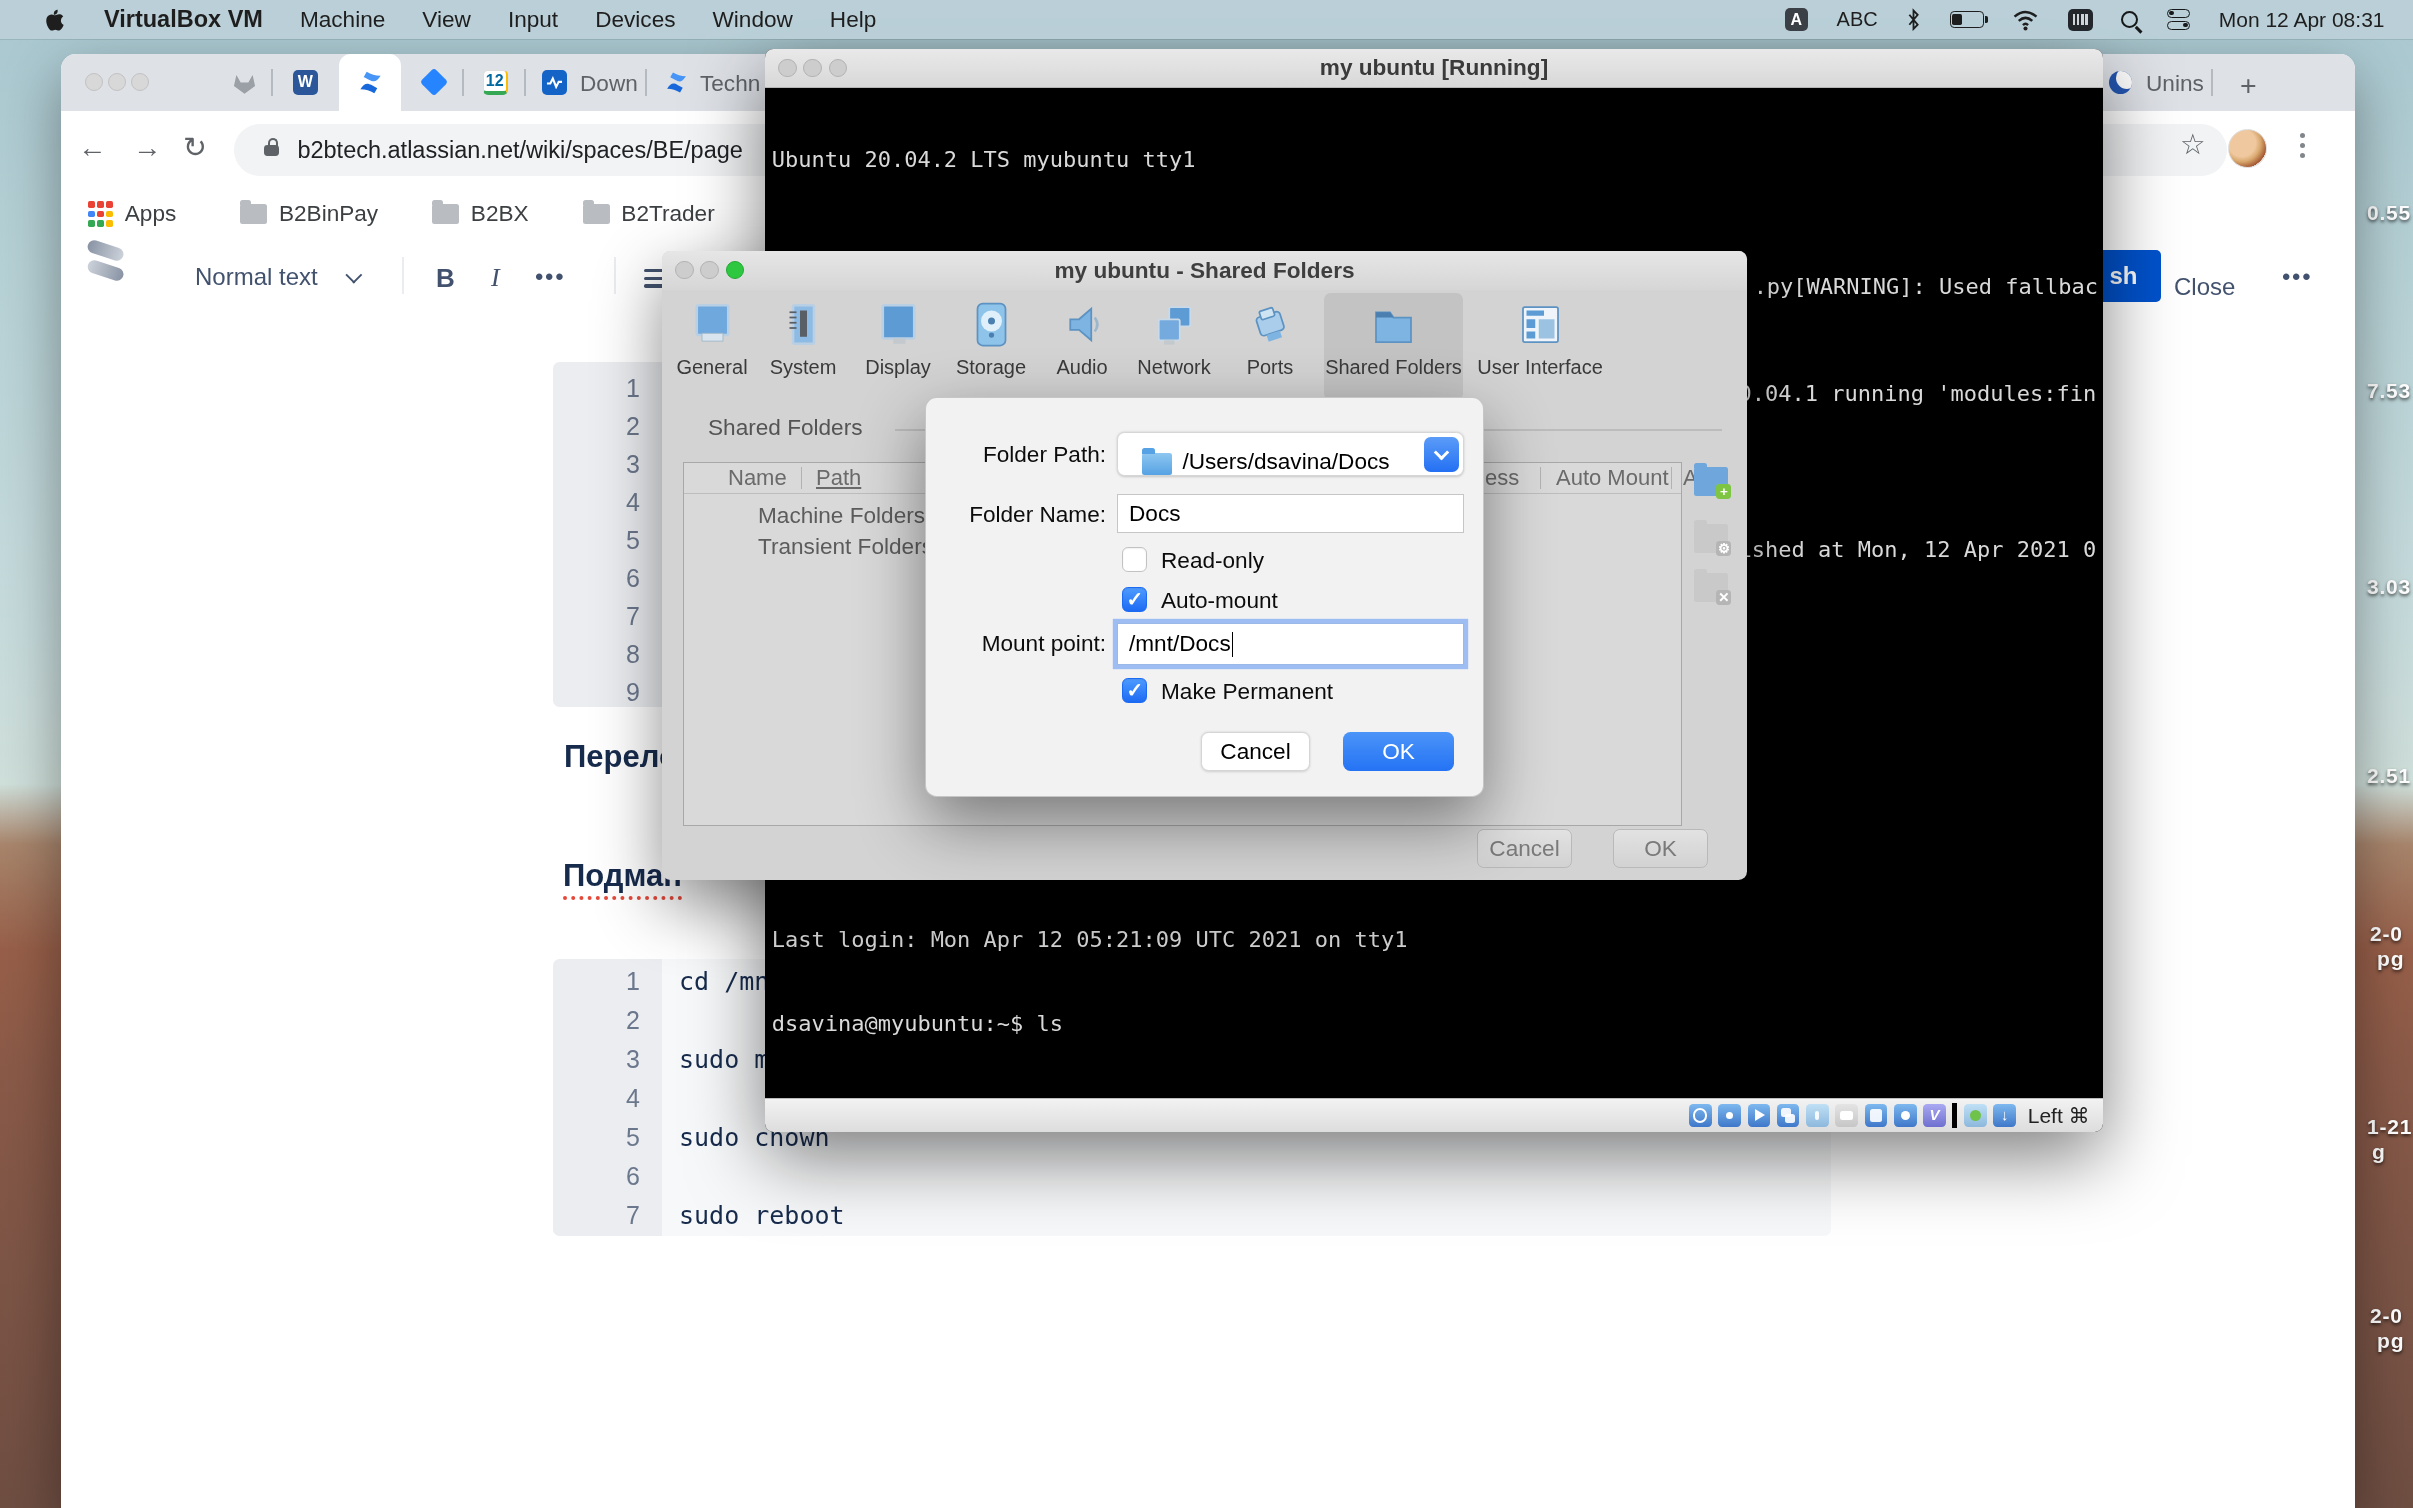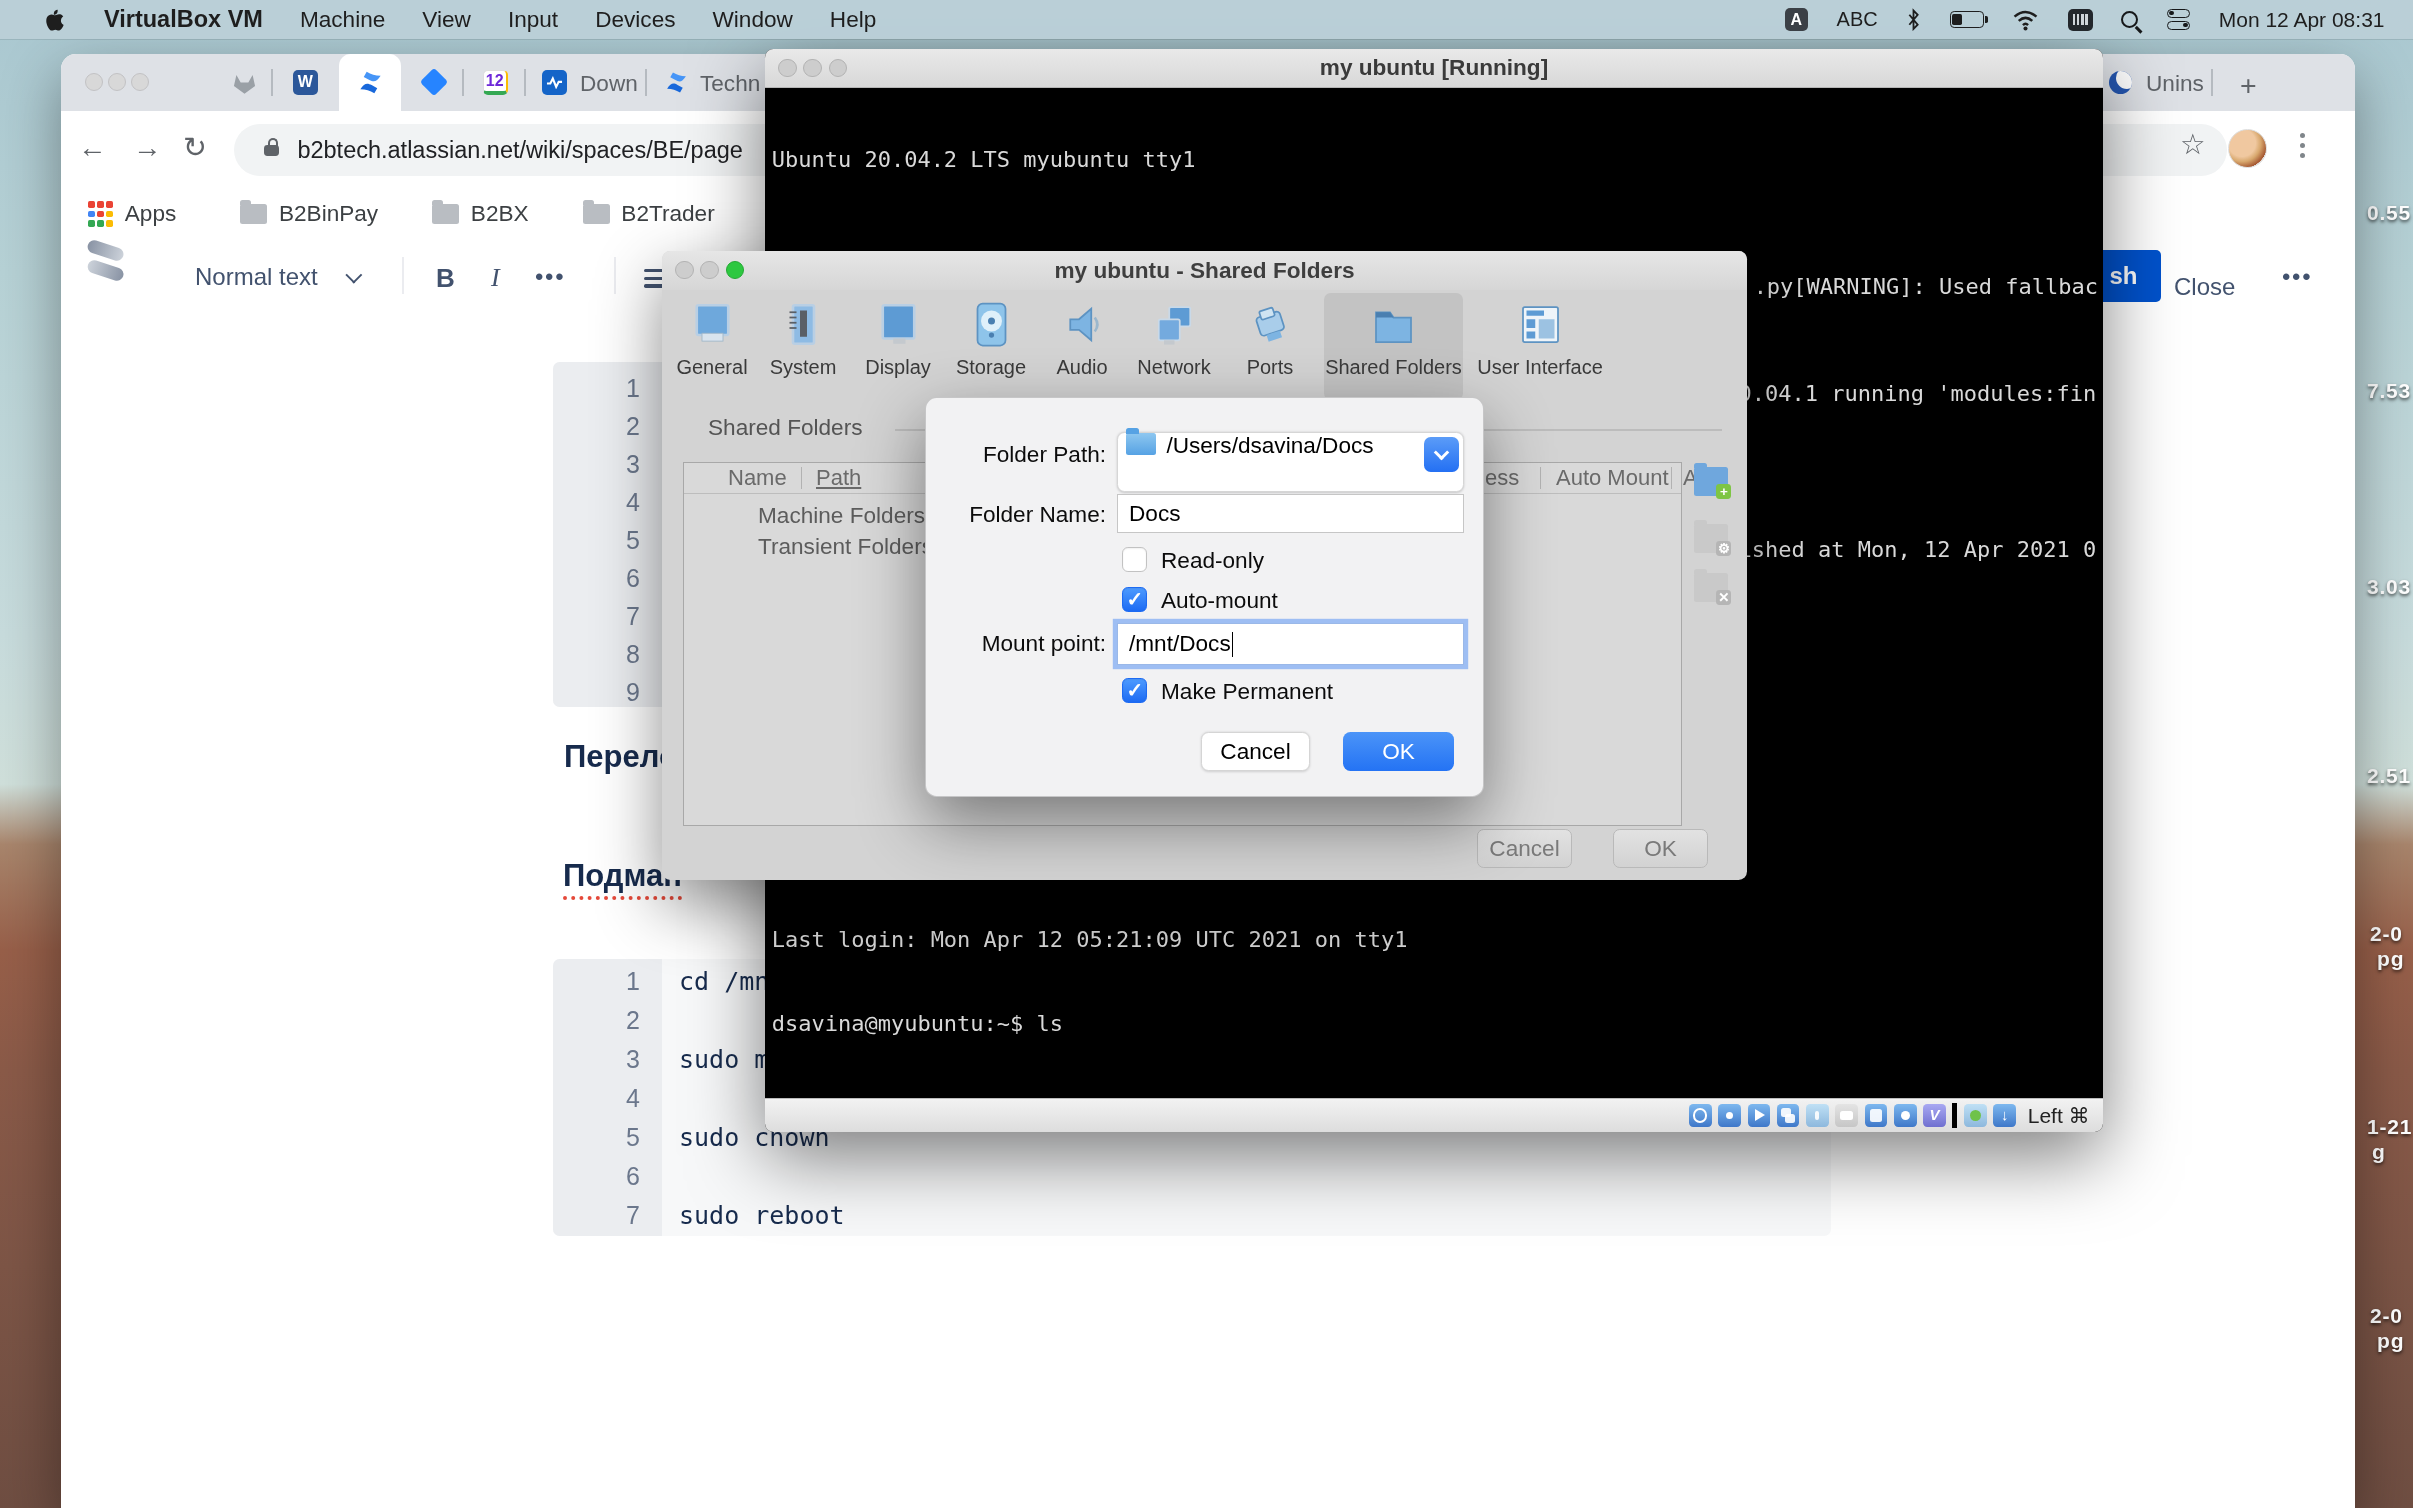--- a/index.html
+++ b/index.html
@@ -146,22 +146,22 @@
     display:flex; align-items:center; justify-content:center; }
   .badge.plus { background:#7ec544; }
   .badge.dim { background:#b5b5b5; }
   .set-btn { position:absolute; top:578px; width:95px; height:39px; background:linear-gradient(#e2e2e2,#d2d2d2);
     border:0.8px solid #b9b9b9; border-radius:6.7px; font-size:22.6px; color:#7a7a7a; display:flex; align-items:center; justify-content:center; }
 
   
   .dialog { position:absolute; left:925px; top:397px; width:559px; height:400px; z-index:30;
     background:#f2f2f3; border-radius:11.7px; border:0.8px solid rgba(0,0,0,.18); box-shadow:0 25px 67px rgba(0,0,0,.45); }
   .dlabel { position:absolute; width:159px; text-align:right; font-size:22.6px; color:#0c0c0c; }
-  .combo { position:absolute; left:191px; top:34px; width:347px; height:60px; background:#fff; border-radius:7.5px;
-    border:0.8px solid #d6d6d6; box-shadow:0 0.8px 2.5px rgba(0,0,0,.18); display:flex; align-items:flex-start; }
+  .combo { position:absolute; left:191px; top:34px; width:347px; height:44px; background:#fff; border-radius:7.5px;
+    border:0.8px solid #d6d6d6; box-shadow:0 0.8px 2.5px rgba(0,0,0,.18); display:flex; align-items:flex-end;padding-left:16px; }
   .dfolder { width:30px; height:22px; margin-left:8.4px; background:linear-gradient(#8ec7f0,#56a2e4); border-radius:2.5px; position:relative; }
   .dfolder::before { content:""; position:absolute; left:0; top:-5px; width:12.6px; height:5.9px; background:#56a2e4; border-radius:2.5px 2.5px 0 0; }
   .combo .val { font-size:22.6px; color:#000; margin-left:10px; }
   .ddbtn { position:absolute; right:4.2px; top:4.2px; width:35px; height:35px; border-radius:6.7px;
     background:linear-gradient(#5b9cf8,#2470f3); display:flex; align-items:center; justify-content:center; }
   .ddbtn i { width:11px; height:11px; border-right:3.4px solid #fff; border-bottom:3.4px solid #fff; transform:rotate(45deg); margin-top:-5px; }
   .dfield { position:absolute; left:191px; width:347px; background:#fff; border:0.8px solid #c6c6c6;
     font-size:22.6px; color:#000; display:flex; align-items:center; padding-left:11px; }
   .dfield.focused { border:0.8px solid #9ab8e8; box-shadow:0 0 0 4.2px rgba(56,126,245,.45); }
   .caret { width:1.7px; height:25px; background:#000; margin-left:0.8px; }
@@ -210,21 +210,21 @@
             <path fill="#1868db" d="M3 18c3.5-5.5 6-6 10-3.7l5 2.7-2.6 4.6c-4-2.3-7.4-3.6-12.4-3.6z"></path>
             <path fill="#4695f7" d="M21 6c-3.5 5.5-6 6-10 3.7L6 7l2.6-4.6C12.6 4.7 16 6 21 6z"></path>
           </svg>
       </span>
     </div>
     <span class="pinicon" style="left:359px;">
       <span style="width:20px;height:20px;background:#2684ff;transform:rotate(45deg);border-radius:3.4px;display:block;"></span>
     </span>
     <span class="tabdiv" style="left:401px;"></span>
     <span class="pinicon" style="left:420px;">
-      <span class="favsq" style="background:#fff;border:1.7px solid #ddd;color:#6d28d9;border-bottom:4.2px solid #34a853;border-right:2.5px solid #fbbc04;">12</span>
+      <span class="favsq" style="background:#fff;border:1.7px solid #ddd;color:#0369a1;border-bottom:4.2px solid #34a853;border-right:2.5px solid #fbbc04;">12</span>
     </span>
     <span class="tabdiv" style="left:463px;"></span>
     <span class="pinicon" style="left:479px;">
       <span class="favsq" style="background:#1464c8;">
         <svg width="17" height="13.4" viewBox="0 0 20 16">
             <polyline points="1,9 5,9 8,3 12,13 15,7 19,7" fill="none" stroke="#fff" stroke-width="2.5"></polyline>
           </svg>
       </span>
     </span>
     <span class="tabtext" style="left:519px;">Down</span>

